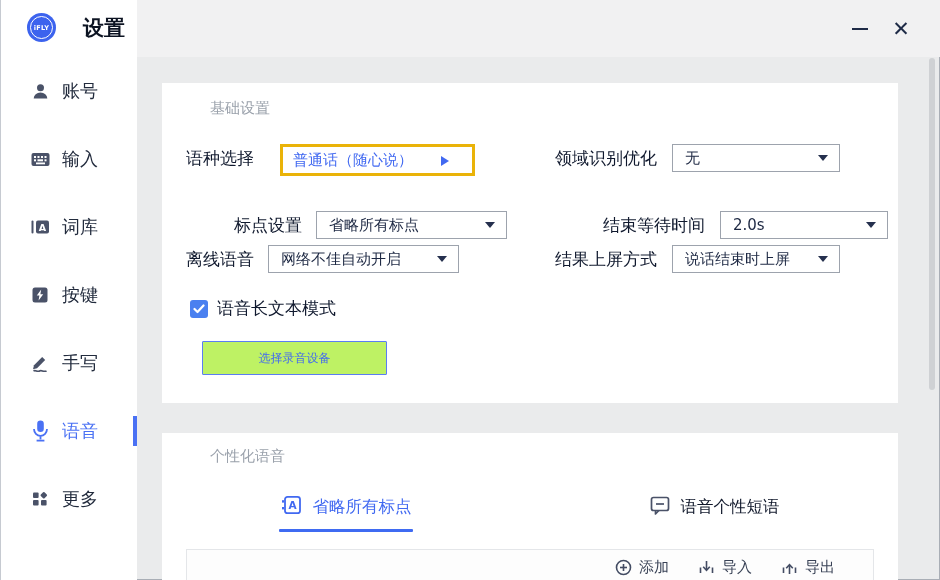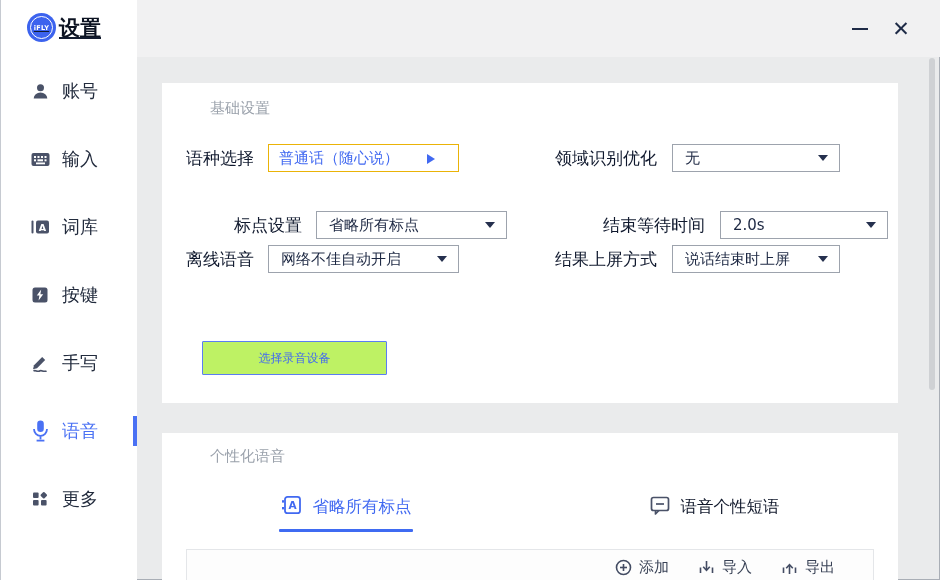--- a/index.html
+++ b/index.html
@@ -11,42 +11,42 @@
     box-shadow:inset 0 0 0 1px #a9aeb6;
   }
   
   .titlebar-right{position:absolute;left:137px;top:0;width:803px;height:57px;background:#f1f1f2;}
   .win-btn{position:absolute;top:14px;width:30px;height:30px;display:flex;align-items:center;justify-content:center;cursor:pointer;}
   .btn-min{left:845px;}
   .btn-min .bar{width:16px;height:2px;background:#1e2b47;}
   .btn-close{left:886px;font-size:21px;color:#1e2b47;line-height:1;}
   
   .sidebar{position:absolute;left:0;top:0;width:137px;height:580px;background:#ffffff;box-shadow:inset 1px 0 0 #c6cad1;}
-  .logo-row{position:absolute;left:27px;top:13px;display:flex;align-items:center;gap:3px;text-decoration:underline;}
+  .logo-row{position:absolute;left:27px;top:13px;display:flex;align-items:center;gap:27px;}
   .logo-circle{width:29px;height:29px;border-radius:50%;background:#3c63ee;display:flex;align-items:center;justify-content:center;flex:0 0 auto;}
   .logo-inner{width:21px;height:21px;border:1.6px solid #ffffff;border-radius:50%;display:flex;align-items:center;justify-content:center;}
   .logo-inner span{color:#fff;font-size:6.5px;font-weight:bold;letter-spacing:.2px;}
   .app-title{font-size:21px;font-weight:bold;color:#0c1322;}
   .nav{position:absolute;left:0;top:74px;width:137px;}
   .nav-item{position:relative;height:34px;margin-bottom:34px;display:flex;align-items:center;cursor:pointer;}
   .nav-item .nicon{position:absolute;left:29px;width:22px;display:flex;justify-content:center;}
   .nav-item .nlabel{position:absolute;left:62px;font-size:18px;color:#222b3d;}
   .nav-item.active .nlabel{color:#4a71f4;}
   .nav-item.active .ind{position:absolute;right:0;top:2px;width:4px;height:30px;background:#4a71f4;}
   
   .card{position:absolute;background:#ffffff;}
   .card1{left:162px;top:83px;width:736px;height:320px;}
   .card2{left:162px;top:433px;width:736px;height:147px;overflow:hidden;}
   .section-title{position:absolute;left:24px;font-size:15px;color:#9aa1ab;margin-left:24px;}
   
   .flabel{position:absolute;font-size:17px;line-height:28px;color:#10192e;white-space:nowrap;}
   .ctrl{position:absolute;height:26px;background:#fff;border:1px solid #9da3ad;display:flex;align-items:center;cursor:pointer;}
   .ctrl .val{font-size:15px;color:#1c2742;padding-left:12px;white-space:nowrap;}
   .ctrl .caret{position:absolute;right:11px;top:10px;width:0;height:0;border-left:5.5px solid transparent;border-right:5.5px solid transparent;border-top:6.5px solid #25304e;}
-  .ctrl.picker{border:1px solid #eab308;}
+  .ctrl.picker{border:3px solid #eab308;margin-left:12px;}
   .ctrl.picker .val{color:#4169f1;padding-left:10px;}
   .ctrl.picker .play{position:absolute;right:23px;top:8.5px;width:0;height:0;border-top:5px solid transparent;border-bottom:5px solid transparent;border-left:8px solid #4169f1;}
   .col-l-label{left:24px;}
   .col-l-ctrl{left:106px;width:189px;}
   .col-r-label{left:393px;}
   .col-r-ctrl{left:510px;width:166px;}
   .row1{top:61px;} .row2{top:128px;margin-left:48px;} .row3{top:162px;}
   
   .cbx-row{position:absolute;left:28px;top:214px;display:flex;align-items:center;gap:9px;cursor:pointer;}
   .cbx{width:18px;height:18px;border-radius:3px;background:#4a80f0;display:flex;align-items:center;justify-content:center;flex:0 0 auto;}
@@ -205,20 +205,28 @@
   <div class="ctrl col-l-ctrl row3">
     <span class="val">网络不佳自动开启</span>
     <span class="caret"></span>
   </div>
   <div class="flabel col-r-label row3">结果上屏方式</div>
   <div class="ctrl col-r-ctrl row3">
     <span class="val">说话结束时上屏</span>
     <span class="caret"></span>
   </div>
 
+  <div class="cbx-row">
+    <span class="cbx">
+      <svg width="12" height="10" viewBox="0 0 12 10">
+          <polyline points="1.5,5 4.5,8 10.5,1.5" fill="none" stroke="#ffffff" stroke-width="2.2" stroke-linecap="round" stroke-linejoin="round"></polyline>
+        </svg>
+    </span>
+    <span class="cbx-label">语音长文本模式</span>
+  </div>
 
   <div class="device-btn">选择录音设备</div>
 </div>
 
 <div class="card card2">
   <div class="section-title" style="top:14px;">个性化语音</div>
 
   <div class="tabs">
     <div class="tab active">
       <span>

